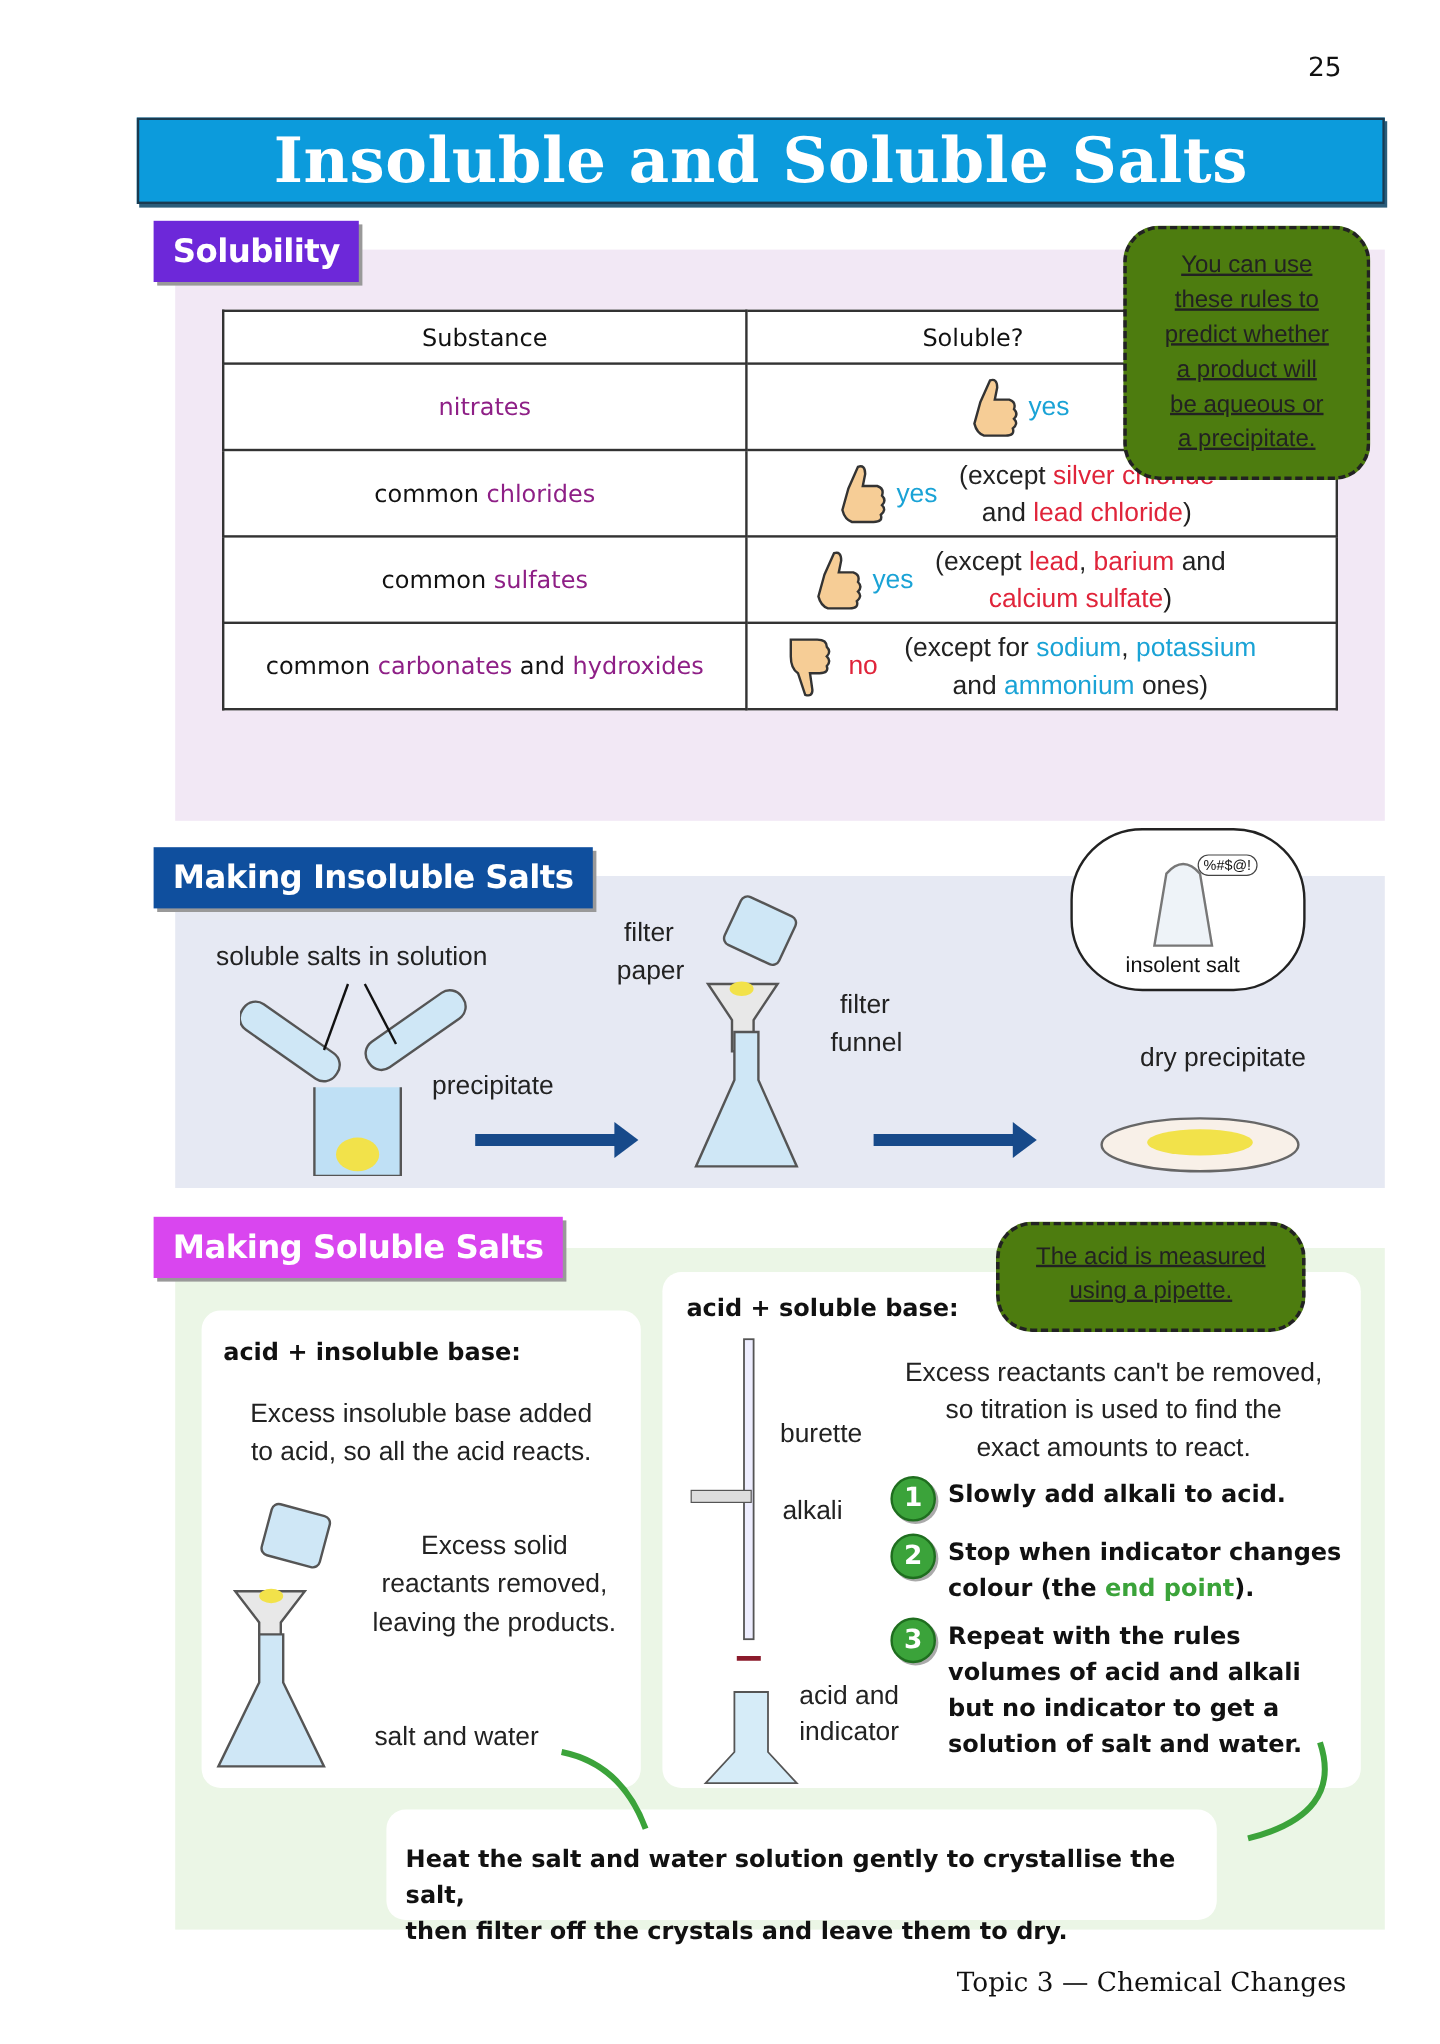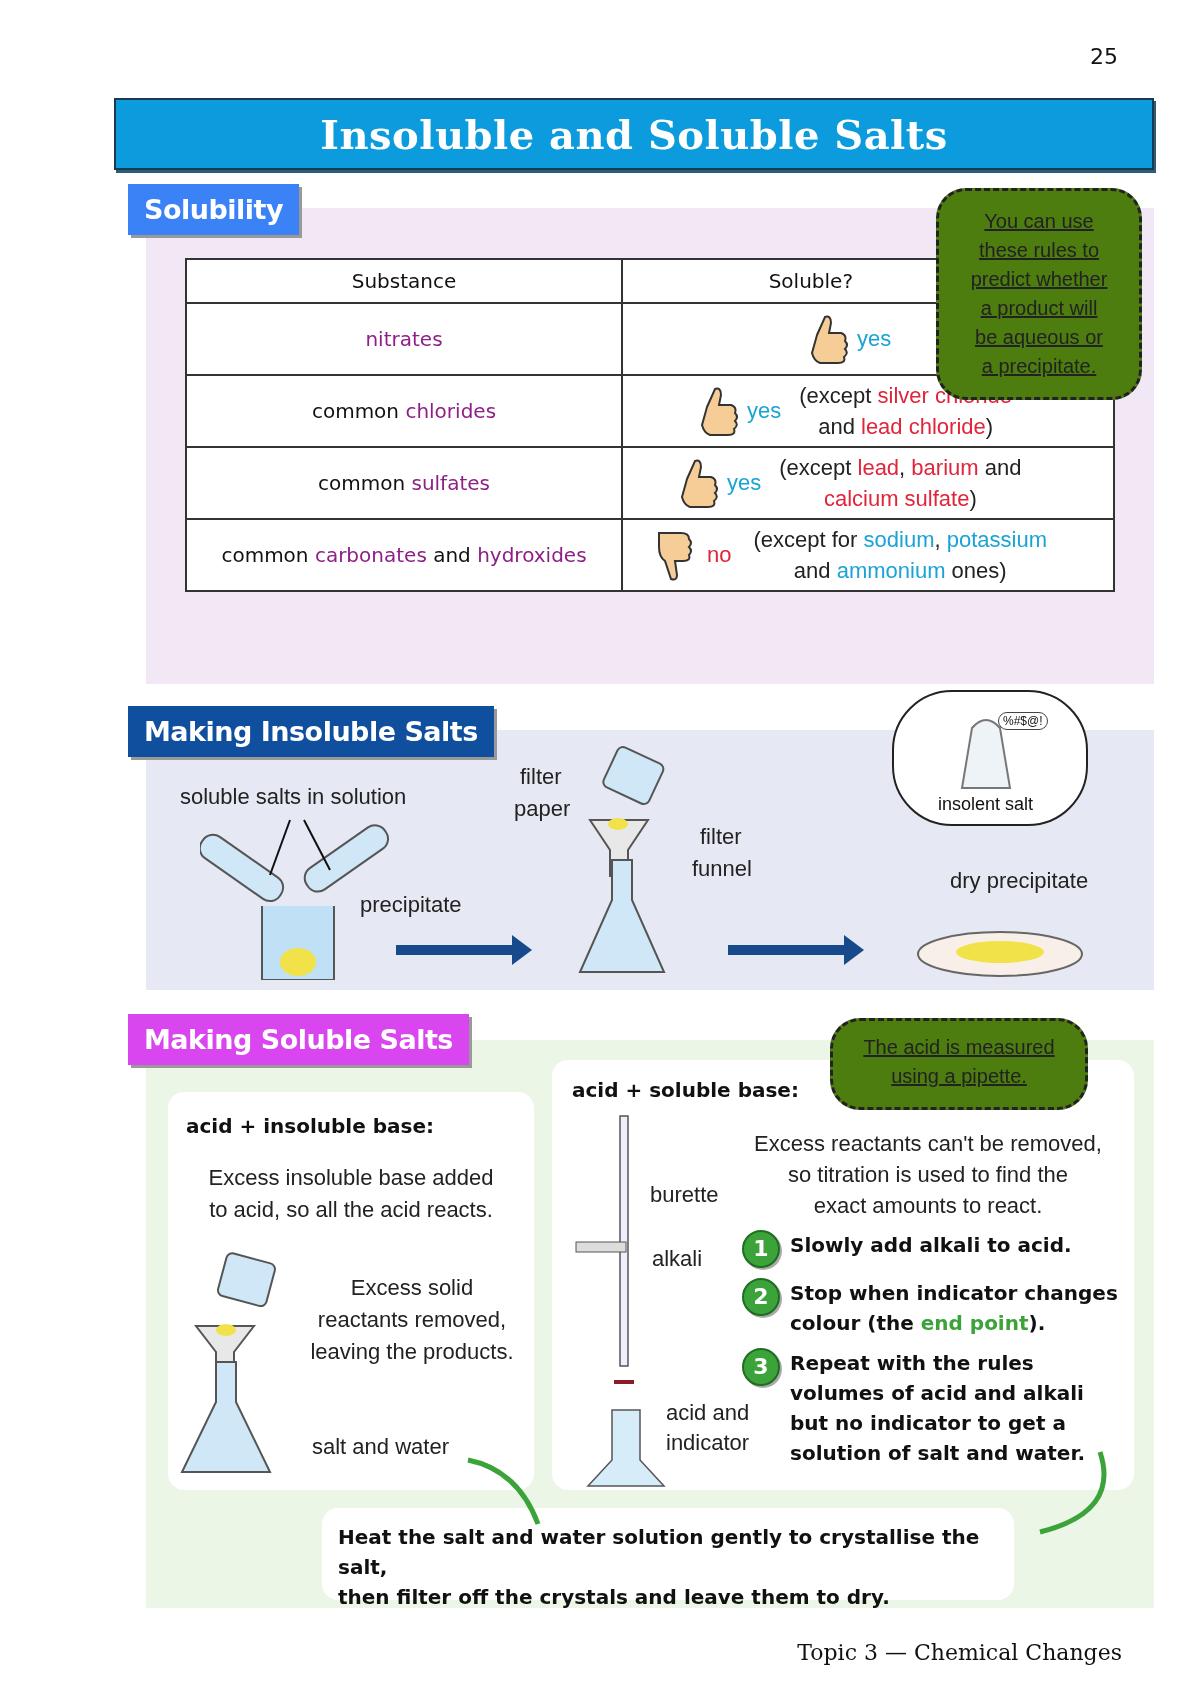--- a/index.html
+++ b/index.html
@@ -1,23 +1,23 @@
 <!DOCTYPE html>
 <html><head>
 <meta charset="utf-8">
 <style>
   * { box-sizing: border-box; margin: 0; padding: 0; }
   body { width: 1200px; height: 1703px; background: #ffffff; position: relative; font-family: "Liberation Sans", sans-serif; color: #111; overflow: hidden; }
   .abs { position: absolute; }
   .page-num { right: 82px; top: 44px; font-size: 22px; font-family: "DejaVu Sans", sans-serif; }
   .title-bar { left: 114px; top: 98px; width: 1040px; height: 72px; background: #0c9bdc; border: 2px solid #1a3a50; box-shadow: 2px 3px 0 #2b5d7a; display: flex; align-items: center; justify-content: center; }
-  .title-bar span { color: #fff; font-family: "DejaVu Serif", serif; font-weight: bold; font-size: 40px; letter-spacing: 0.5px; }
+  .title-bar span { color: #fff; font-family: "DejaVu Serif", serif; font-weight: bold; font-size: 52px; letter-spacing: 0.5px; }
   .section-tab { color: #fff; font-weight: bold; font-size: 27px; padding: 10px 16px; box-shadow: 3px 3px 0 #999; font-family: "DejaVu Sans", sans-serif; letter-spacing: -0.5px; }
   .panel-sol { left: 146px; top: 208px; width: 1008px; height: 476px; background: #f2e8f5; }
-  .tab-sol { left: 128px; top: 184px; background: #3b82f6; }
+  .tab-sol { left: 128px; top: 184px; background: #6d28d9; }
   table.sol { position: absolute; left: 185px; top: 258px; width: 930px; border-collapse: collapse; background: #fff; }
   table.sol td, table.sol th { border: 2px solid #333; font-family: "DejaVu Sans", sans-serif; font-size: 20px; }
   table.sol th { height: 44px; font-weight: normal; }
   table.sol td.sub { width: 436px; text-align: center; height: 72px; line-height: 30px; }
   .purple { color: #8e1f86; }
   .red { color: #e0243a; }
   .cyan { color: #1aa3d6; }
   .green { color: #3ba33a; }
   .sol-cell { position: relative; height: 72px; }
   .cell-inner { display: flex; align-items: center; height: 100%; font-family: "Liberation Sans", sans-serif; font-size: 22px; }
@@ -227,21 +227,21 @@
         </div>
       </div>
   </div>
 </div>
 
 <div class="abs burst" style="left:830px;top:1018px;width:258px;height:92px;padding-top:12px;">
   <div>The acid is measured</div>
     <div>using a pipette.</div>
 </div>
 
-<div class="abs card final" style="left:322px;top:1508px;width:692px;height:92px;padding:14px 16px;">
+<div class="abs card final" style="left:322px;top:1508px;width:692px;height:92px;padding:26px 16px;">
   <div>Heat the salt and water solution gently to crystallise the salt,</div>
     <div>then filter off the crystals and leave them to dry.</div>
 </div>
 <svg class="abs" style="left:460px;top:1450px;" width="660" height="100">
   <path d="M8 10 q50 10 70 64" stroke="#3ba33a" stroke-width="5" fill="none"></path>
   <path d="M640 2 q20 60 -60 80" stroke="#3ba33a" stroke-width="5" fill="none"></path>
 </svg>
 
 <div class="abs footer">Topic 3 — Chemical Changes</div>
 

